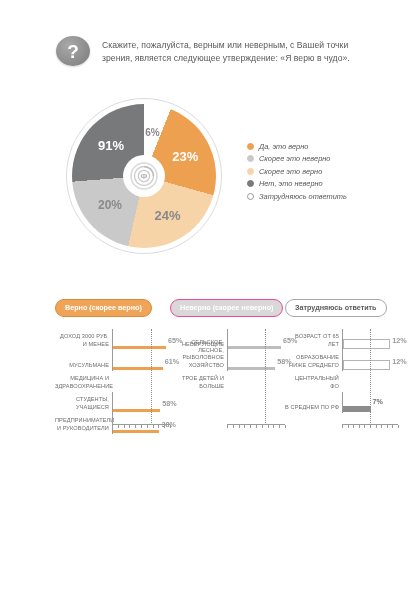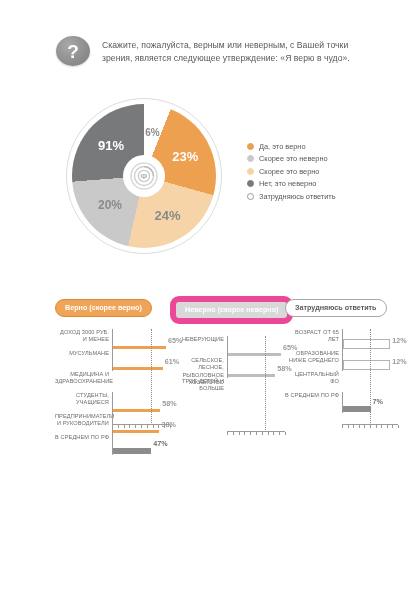--- a/index.html
+++ b/index.html
@@ -92,20 +92,21 @@
     white-space: nowrap;
     transform: translate(-50%, -50%);
   }
 
   
   .legend {
     position: absolute;
     left: 247px;
     top: 142px;
     width: 150px;
+    font-style: italic;
   }
   .legend-row {
     display: flex;
     align-items: center;
     gap: 5px;
     margin-bottom: 3.4px;
   }
   .legend-dot {
     flex: 0 0 auto;
     width: 7px;
@@ -144,38 +145,39 @@
     white-space: nowrap;
     text-align: center;
   }
   .pill-orange {
     background: #f0a458;
     border: 1px solid #d98b3c;
     color: #ffffff;
   }
   .pill-gray {
     background: #d8d8d8;
-    border: 6px solid #ec4899;
+    border: 1px solid #ec4899;
     color: #ffffff;
   }
   .pill-white {
     background: #ffffff;
     border: 1px solid #a8a8a8;
     color: #5a5a5a;
   }
 
   .chart {
     position: relative;
     margin-top: 12px;
     height: 100px;
   }
   .rows { position: relative; }
   .row {
     position: relative;
     display: flex;
+    align-items: flex-end;
     height: 21px;
   }
   .row-label {
     width: 57px;
     text-align: right;
     font-size: 5.6px;
     line-height: 1.35;
     color: #6d6d6d;
     padding-right: 3px;
     padding-bottom: 1px;
@@ -311,27 +313,20 @@
             <div class="row-track">
               <div class="bar" style="width: 82.8571%; background: rgb(237, 160, 79);"></div>
               <div class="val" style="left: calc(82.8571% + 2px);">58%</div>
             </div>
           </div>
           <div class="row">
             <div class="row-label">Предприниматели и руководители</div>
             <div class="row-track">
               <div class="bar" style="width: 81.4286%; background: rgb(237, 160, 79);"></div>
               <div class="val" style="left: calc(81.4286% + 2px);">38%</div>
-            </div>
-          </div>
-          <div class="row">
-            <div class="row-label">В среднем по РФ</div>
-            <div class="row-track">
-              <div class="bar total" style="width: 67.1429%; background: rgb(140, 140, 140); height: 6px;"></div>
-              <div class="val total" style="left: calc(67.1429% + 2px); bottom: 7px;">47%</div>
             </div>
           </div>
         </div>
         <div class="dotline" style="left: calc(67.14% + 18.7302px);"></div>
         <div class="axis">
           <div class="tick" style="left: 0%;"></div>
           <div class="tick" style="left: 10%;"></div>
           <div class="tick" style="left: 20%;"></div>
           <div class="tick" style="left: 30%;"></div>
           <div class="tick" style="left: 40%;"></div>

